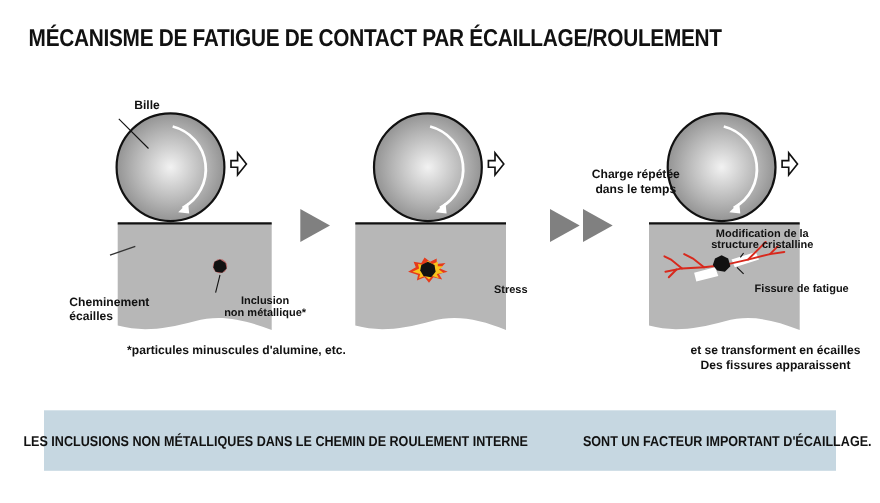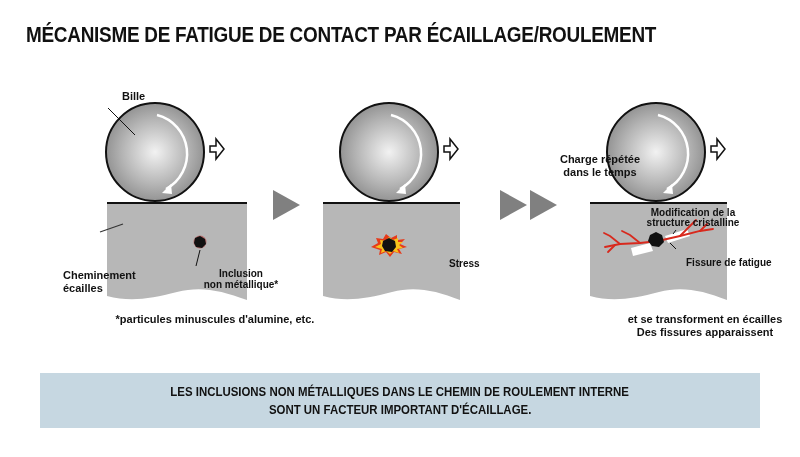--- a/index.html
+++ b/index.html
@@ -7,21 +7,21 @@
          font-family: "DejaVu Sans", "Liberation Sans", sans-serif; color: #111; }
   .title { position: absolute; left: 26px; top: 22px; font-family: "Liberation Sans", sans-serif;
            font-weight: bold; font-size: 22px; letter-spacing: -0.3px; color: #111; white-space: nowrap;
            transform: scaleX(0.86); transform-origin: left top; }
   svg.diagram { position: absolute; left: 0; top: 0; }
   .lbl { position: absolute; font-family: "Liberation Sans", sans-serif; font-weight: bold; color: #111; white-space: nowrap; padding-left: 45px; }
   .lbl.center { text-align: center; }
   .small { font-size: 10px; line-height: 11px; }
   .med { font-size: 11px; line-height: 13px; }
   .banner { position: absolute; left: 40px; top: 373px; width: 720px; height: 55px; background: #c6d7e1;
-            display: flex; flex-direction: column; align-items: center; justify-content: center; }
+            display: flex; flex-direction: row; align-items: center; justify-content: center; }
   .banner span { font-family: "Liberation Sans", sans-serif; font-weight: bold; font-size: 13px; line-height: 18px;
                  color: #111; transform: scaleX(0.88); white-space: nowrap; }
 </style>
 </head>
 <body>
 
 <div class="title">MÉCANISME DE FATIGUE DE CONTACT PAR ÉCAILLAGE/ROULEMENT</div>
 
 <svg class="diagram" width="800" height="457" viewBox="0 0 800 457">
   <defs>
@@ -108,21 +108,21 @@
 <div class="lbl small center" style="left:146px; top:268px; width:100px;">
   <div>Inclusion</div>
   <div>non métallique*</div>
 </div>
 <div class="lbl med center" style="left:20px; top:313px; width:300px; line-height:13px;">
   <div>*particules minuscules d'alumine, etc.</div>
 </div>
 
 <div class="lbl small" style="left:404px; top:258px;">Stress</div>
 
-<div class="lbl med center" style="left:500px; top:153px; width:110px; line-height:13px;text-align:center;">
+<div class="lbl med center" style="left:478px; top:153px; width:110px; line-height:13px;text-align:center;">
   <div>Charge répétée</div>
   <div>dans le temps</div>
 </div>
 
 <div class="lbl small center" style="left:598px; top:208px; width:100px; line-height:10px;">
   <div>Modification de la</div>
   <div>structure cristalline</div>
 </div>
 <div class="lbl small" style="left:641px; top:257px;">Fissure de fatigue</div>
 <div class="lbl med center" style="left:560px; top:313px; width:200px; line-height:13px;">

